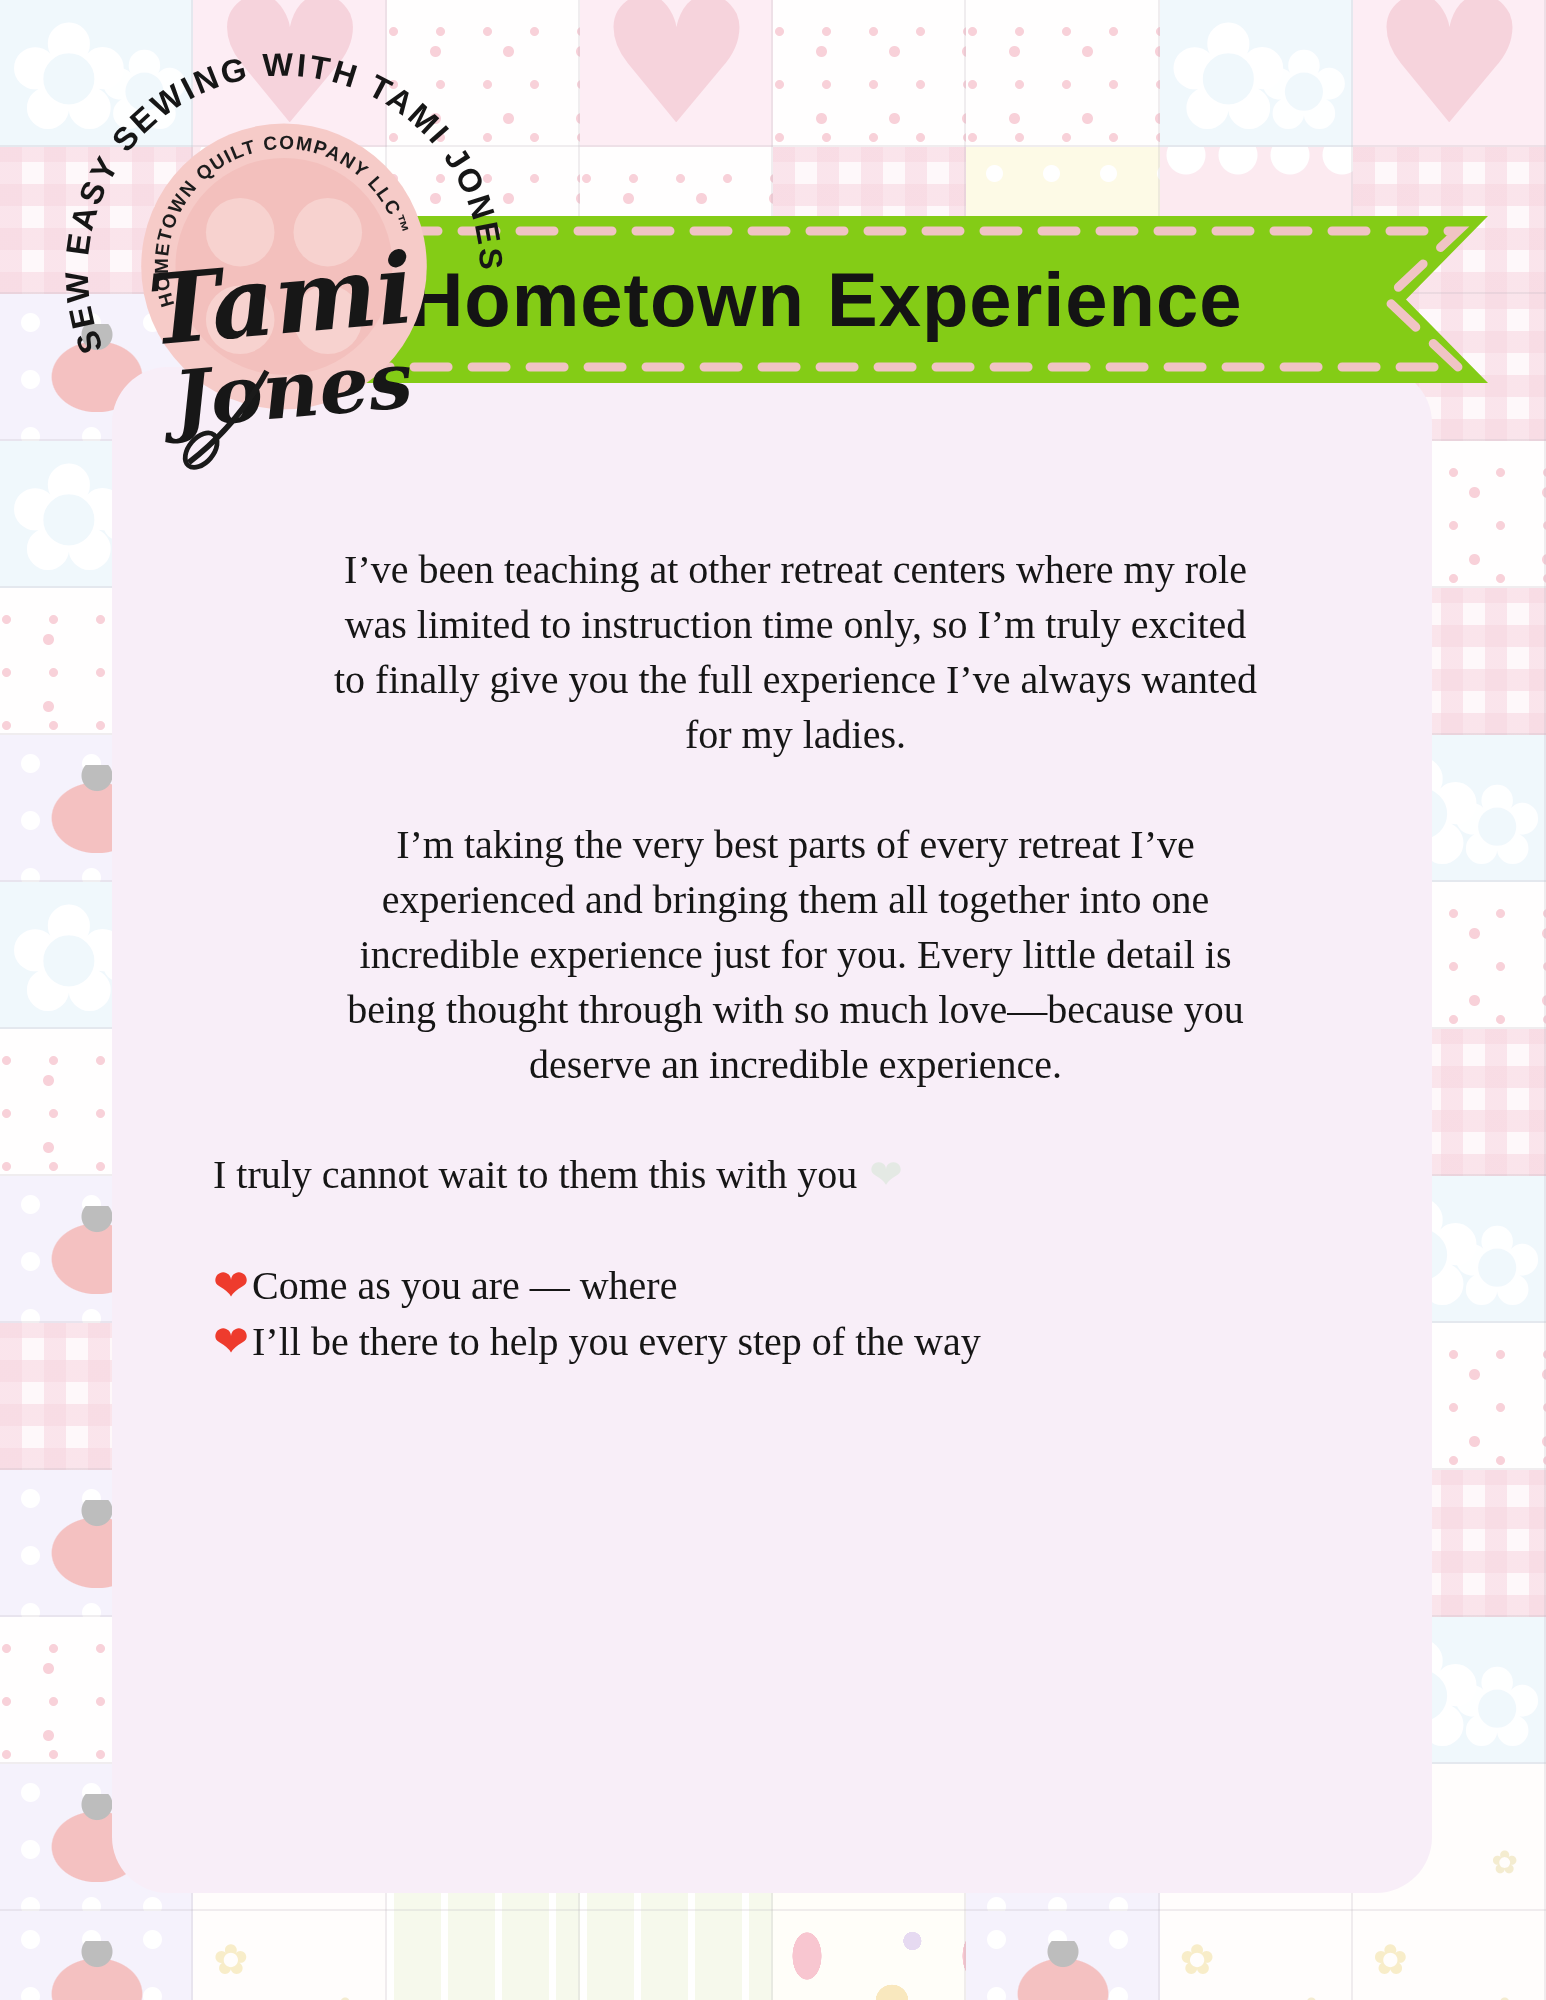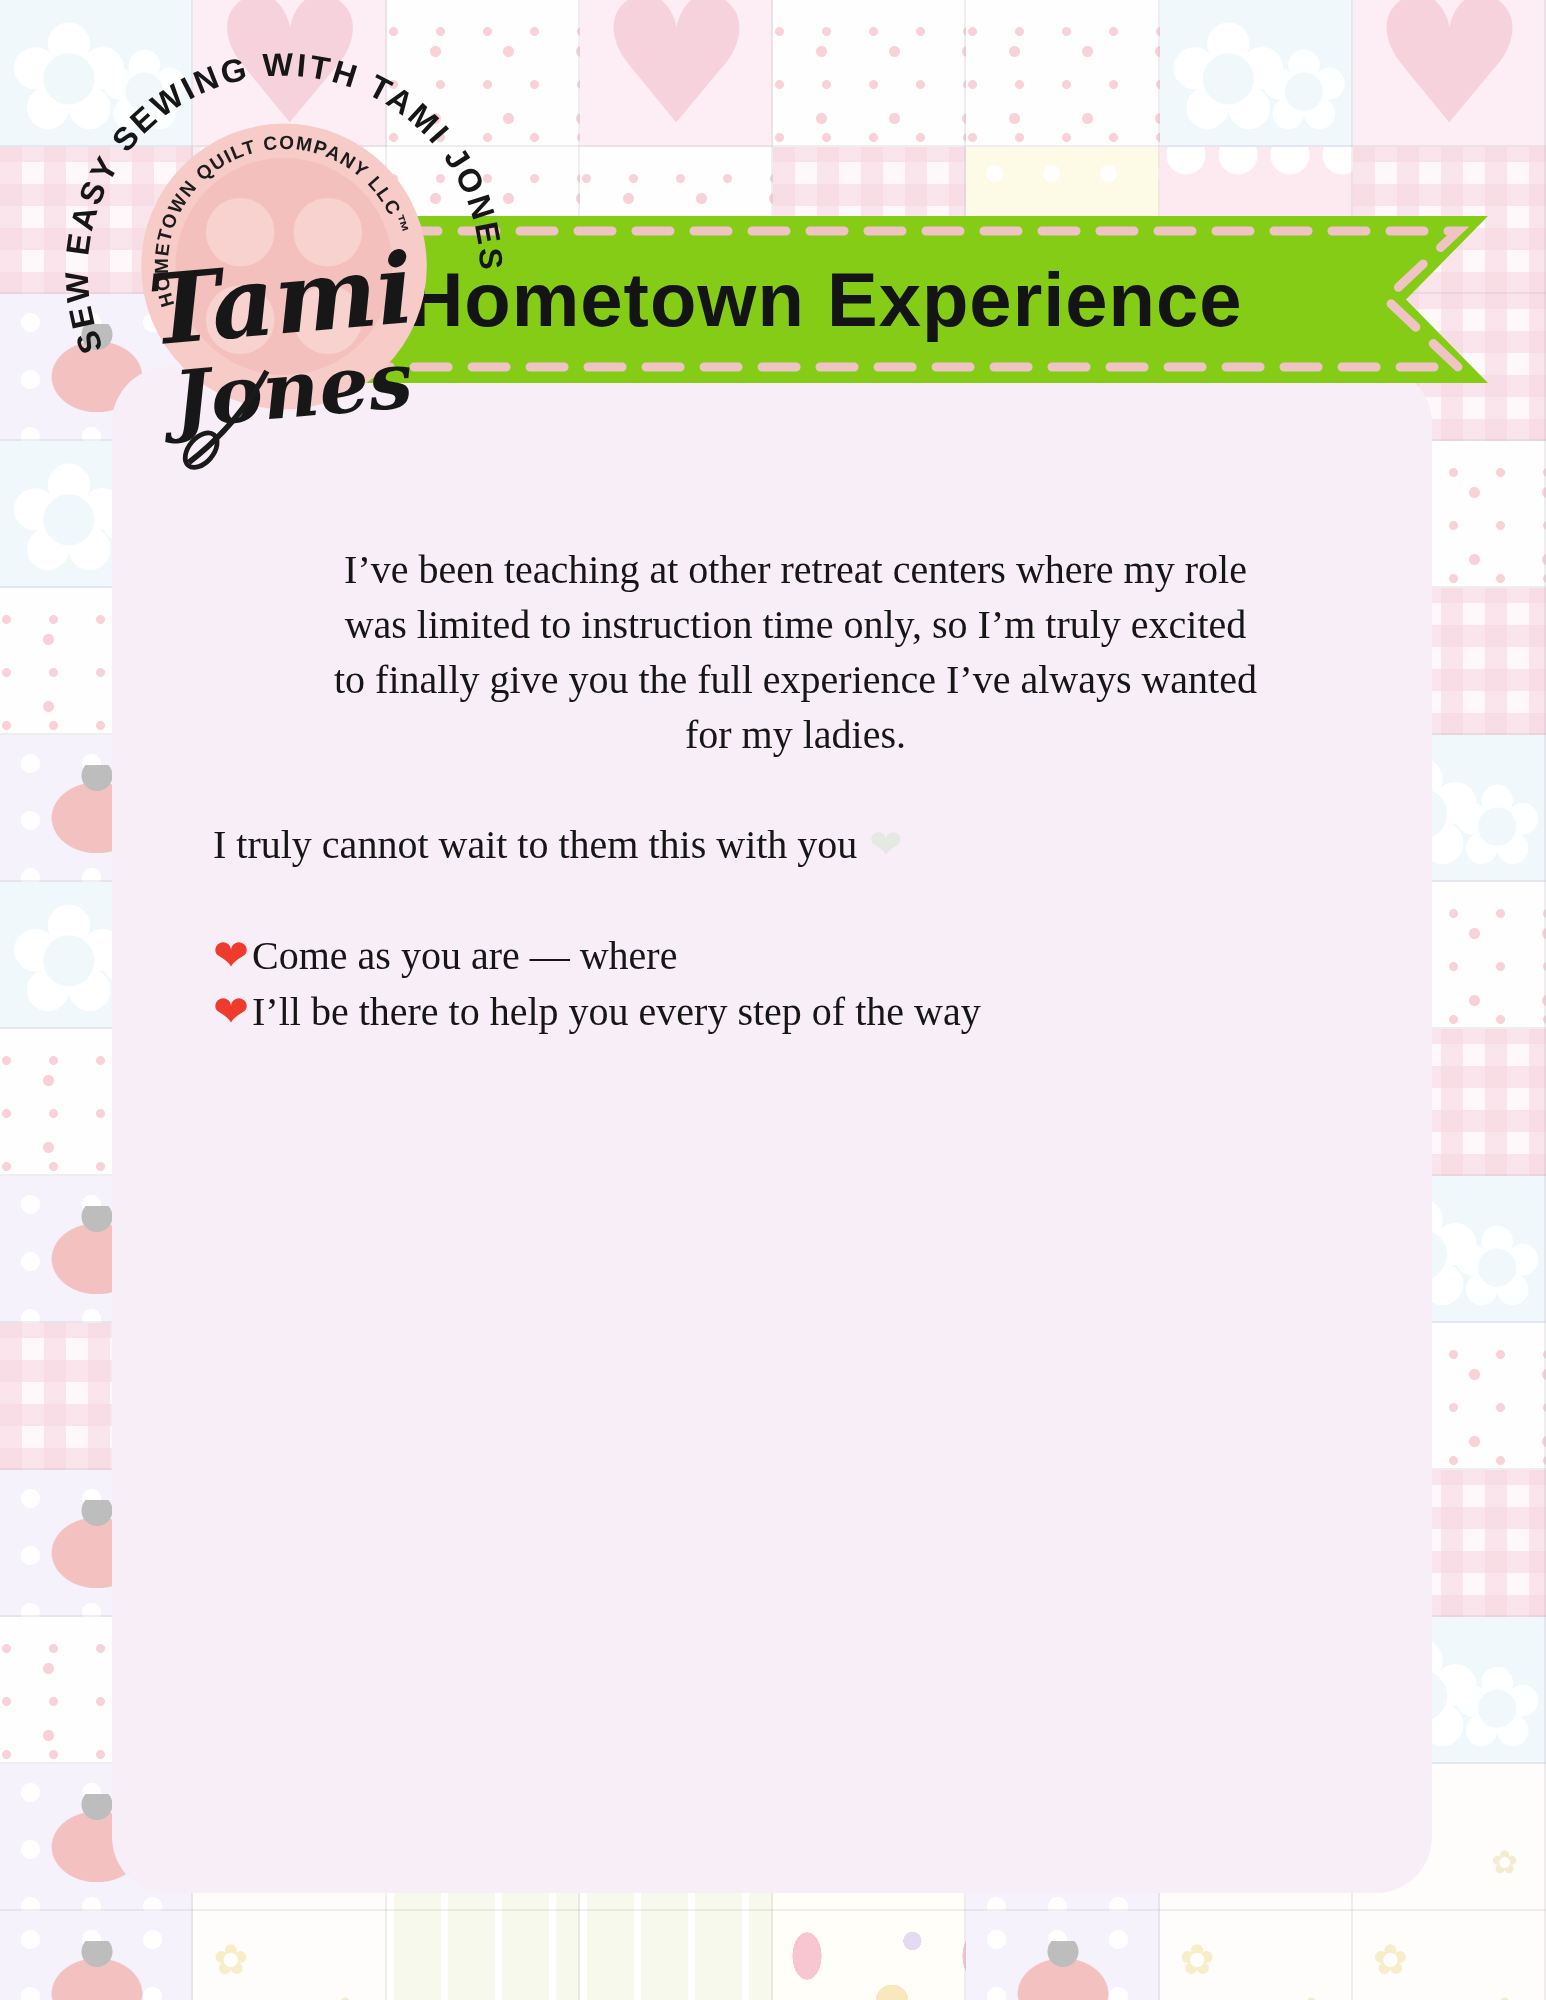--- a/index.html
+++ b/index.html
@@ -232,18 +232,23 @@
         <ellipse cx="163" cy="455" rx="13" ry="21" transform="rotate(40 163 455)" fill="none" stroke="#1a1a1a" stroke-width="5"></ellipse>
       </g>
     </svg>
   </div>
 
   <div class="letter-text">
     <p class="para">I’ve been teaching at other retreat centers where my role
 was limited to instruction time only, so I’m truly excited
 to finally give you the full experience I’ve always wanted
 for my ladies.</p>
+    <p class="para">I’m taking the very best parts of every retreat I’ve
+experienced and bringing them all together into one
+incredible experience just for you. Every little detail is
+being thought through with so much love—because you
+deserve an incredible experience.</p>
     <p class="closing"><span>I truly cannot wait to them this with you</span><span class="white-heart">❤</span></p>
     <div class="bullet"><span class="red-heart">❤</span><span>Come as you are — where</span></div>
     <div class="bullet"><span class="red-heart">❤</span><span>I’ll be there to help you every step of the way</span></div>
   </div>
 
 </div>
 
 </body></html>

